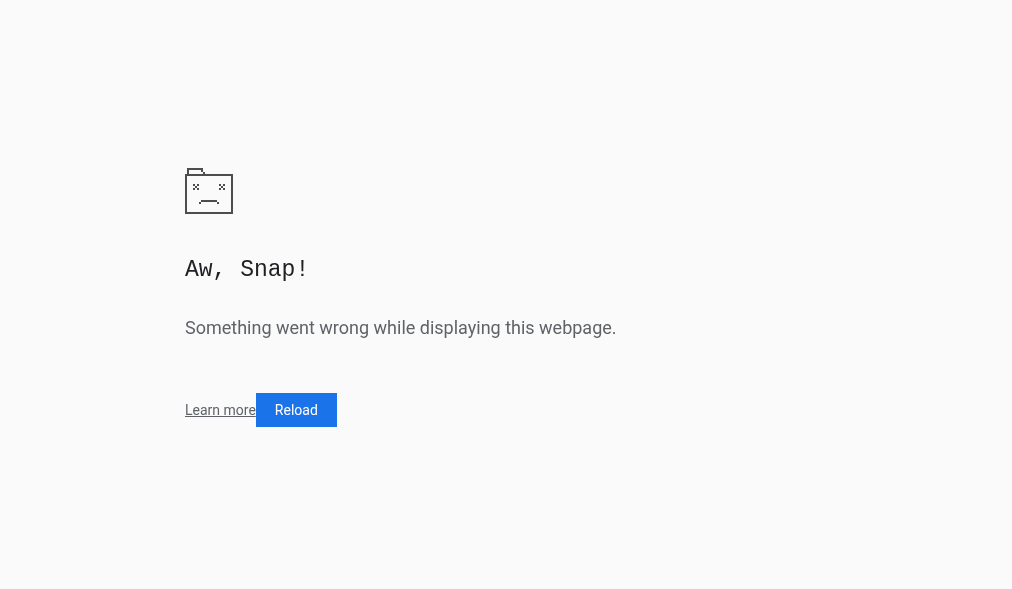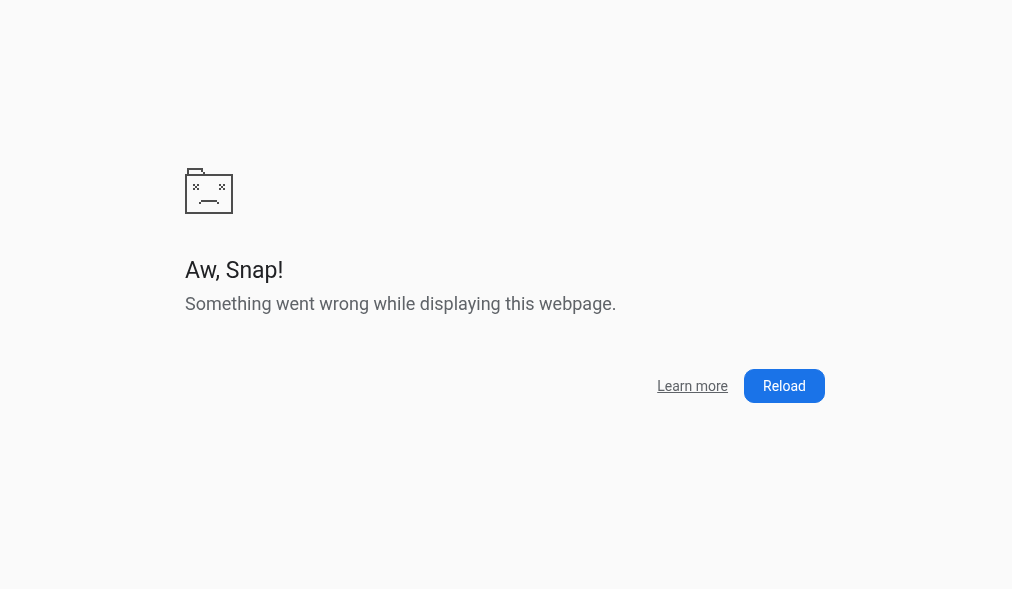--- a/index.html
+++ b/index.html
@@ -23,55 +23,55 @@
     }
     .icon-wrap {
       width: 48px;
       height: 46px;
       margin-bottom: 42px;
     }
     .title {
       font-size: 23px;
       font-weight: 400;
       color: #202124;
-      margin-bottom: 4px;
+      margin-bottom: 28px;
       line-height: 1.3;
+      font-family: Liberation Mono, monospace;
     }
     .message {
       font-size: 18px;
       color: #5f6368;
       line-height: 1.5;
     }
     .actions {
       margin-top: 52px;
       display: flex;
       align-items: center;
-      justify-content: flex-end;
+      justify-content: flex-start;
       width: 640px;
-      gap: 16px;
     }
     .learn-more {
       font-size: 14px;
       color: #5f6368;
       text-decoration: underline;
       cursor: pointer;
       background: none;
       border: none;
       padding: 0;
       font-family: inherit;
     }
     .reload {
       background: #1a73e8;
       color: #ffffff;
       font-size: 14px;
       border: 1px solid #1a73e8;
       padding: 8px 18px;
       cursor: pointer;
       font-family: inherit;
-      border-radius: 10px;
+      border-radius: 0;
     }
   </style>
 </head>
 <body>
 
 <div class="container">
   <div class="icon-wrap">
     <svg viewBox="0 0 48 46" width="48" height="46" shape-rendering="crispEdges">
 
       <g fill="#4d4d4d">

